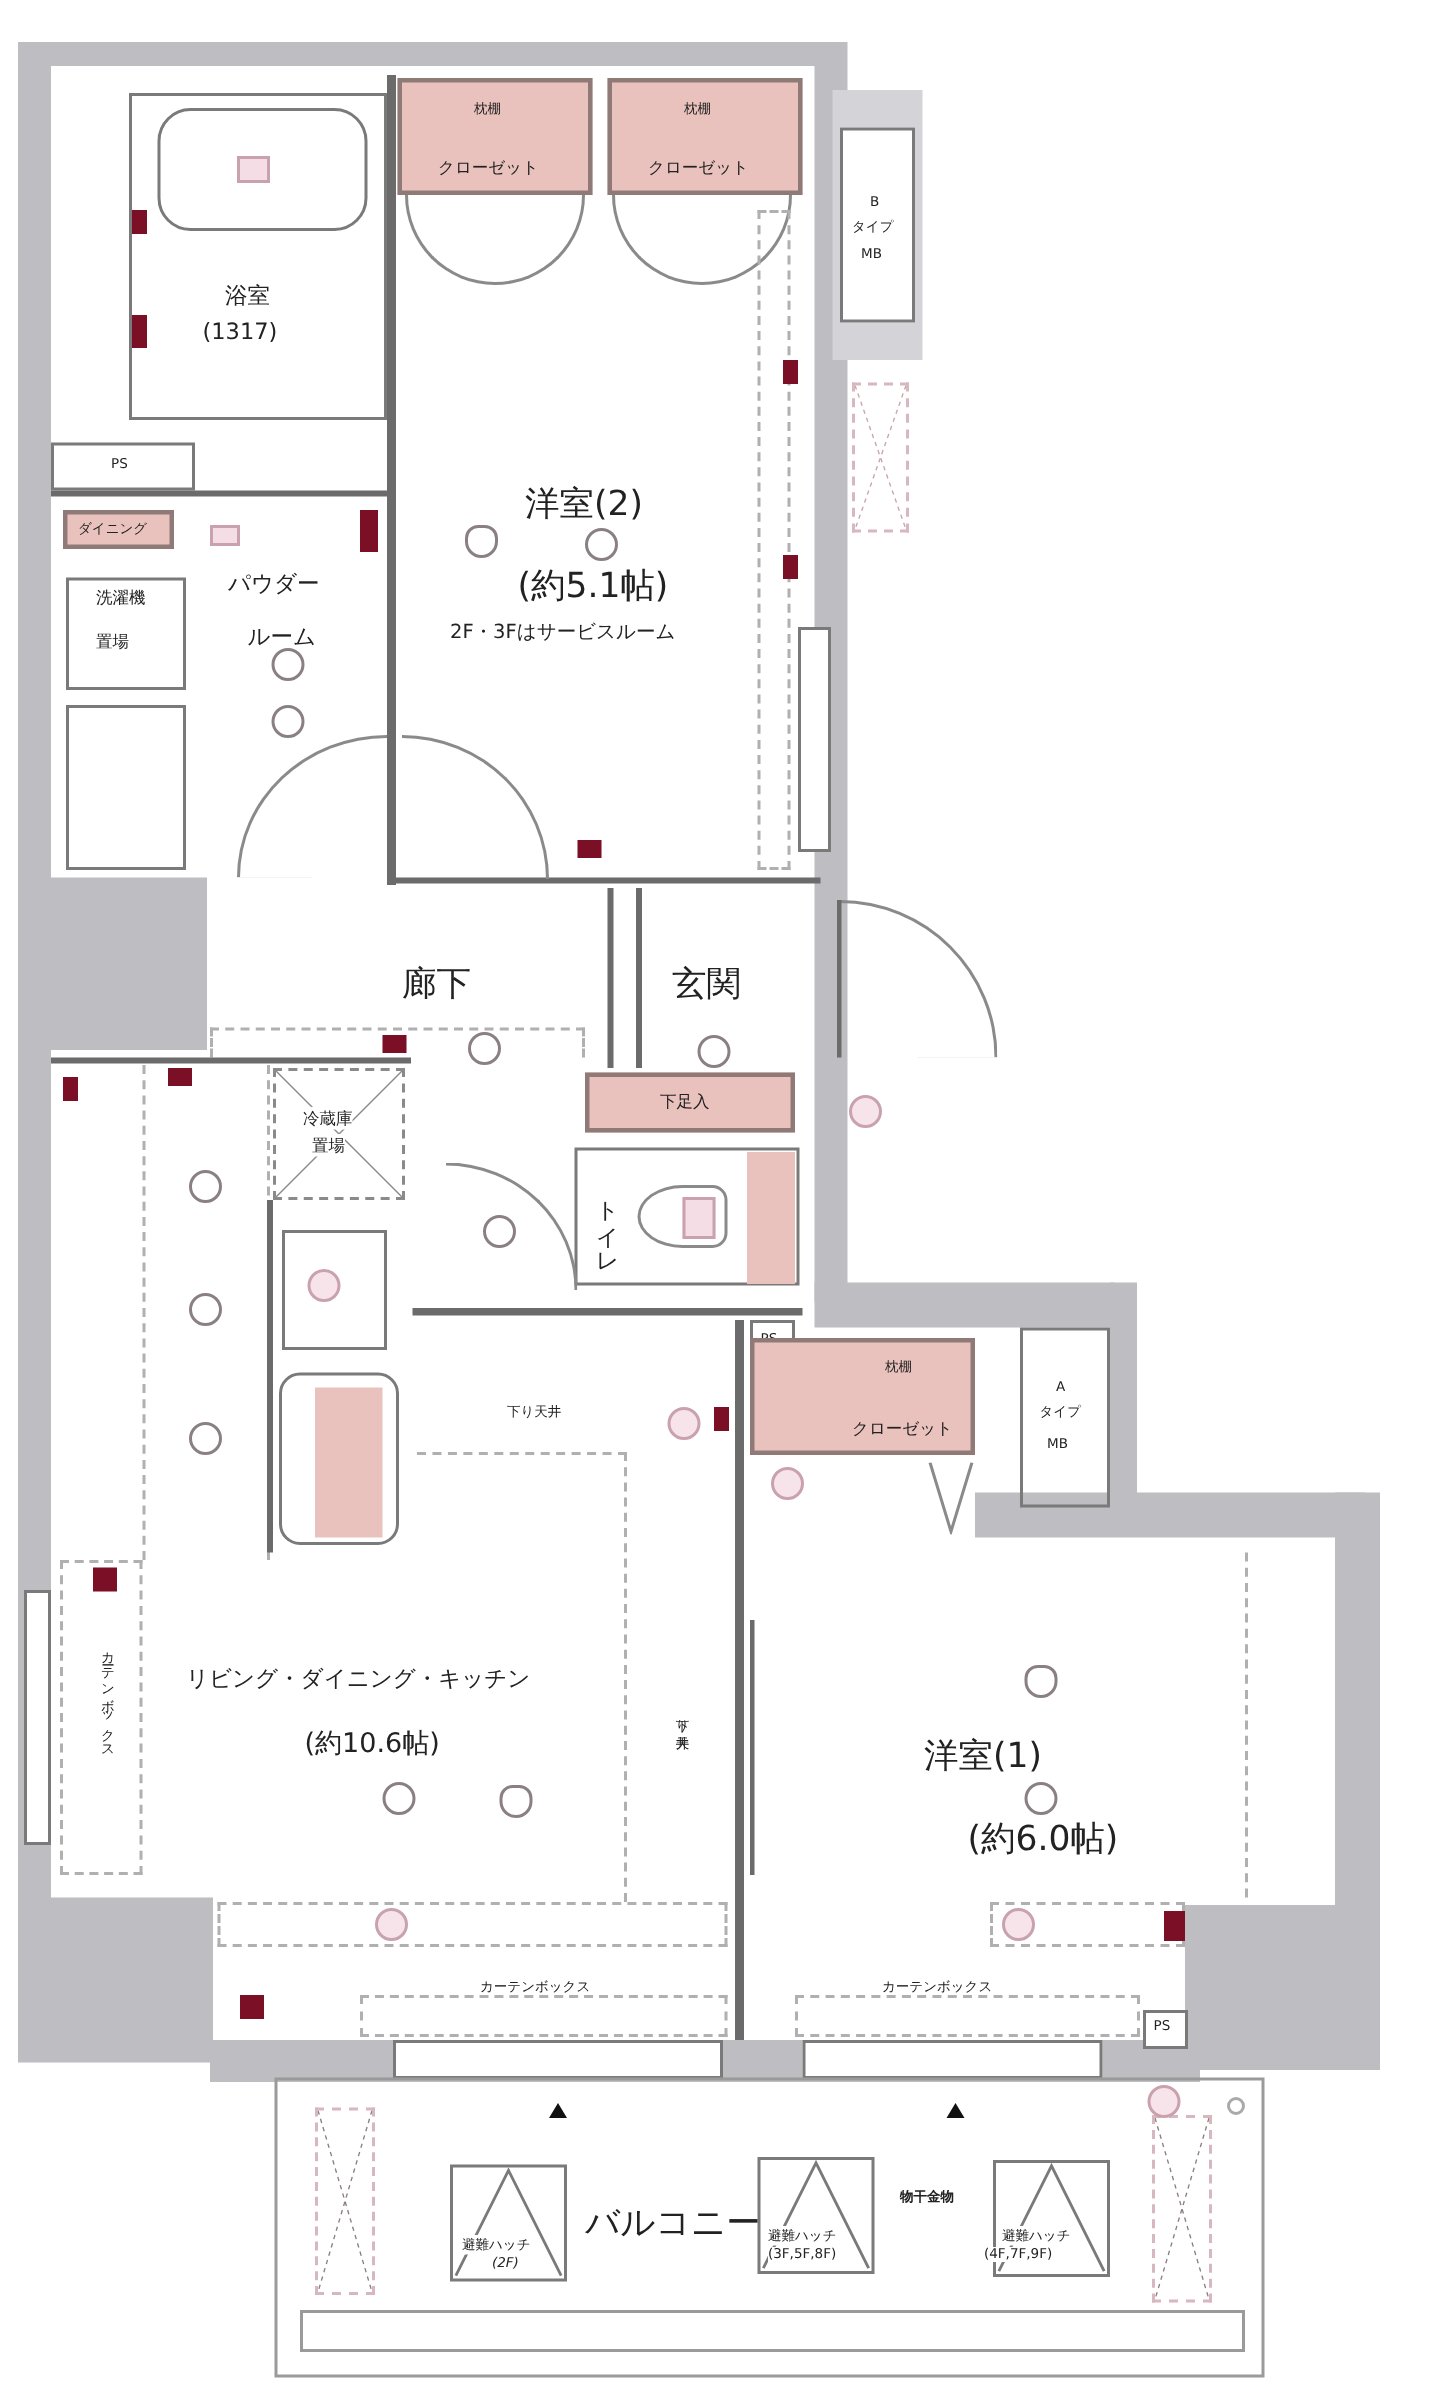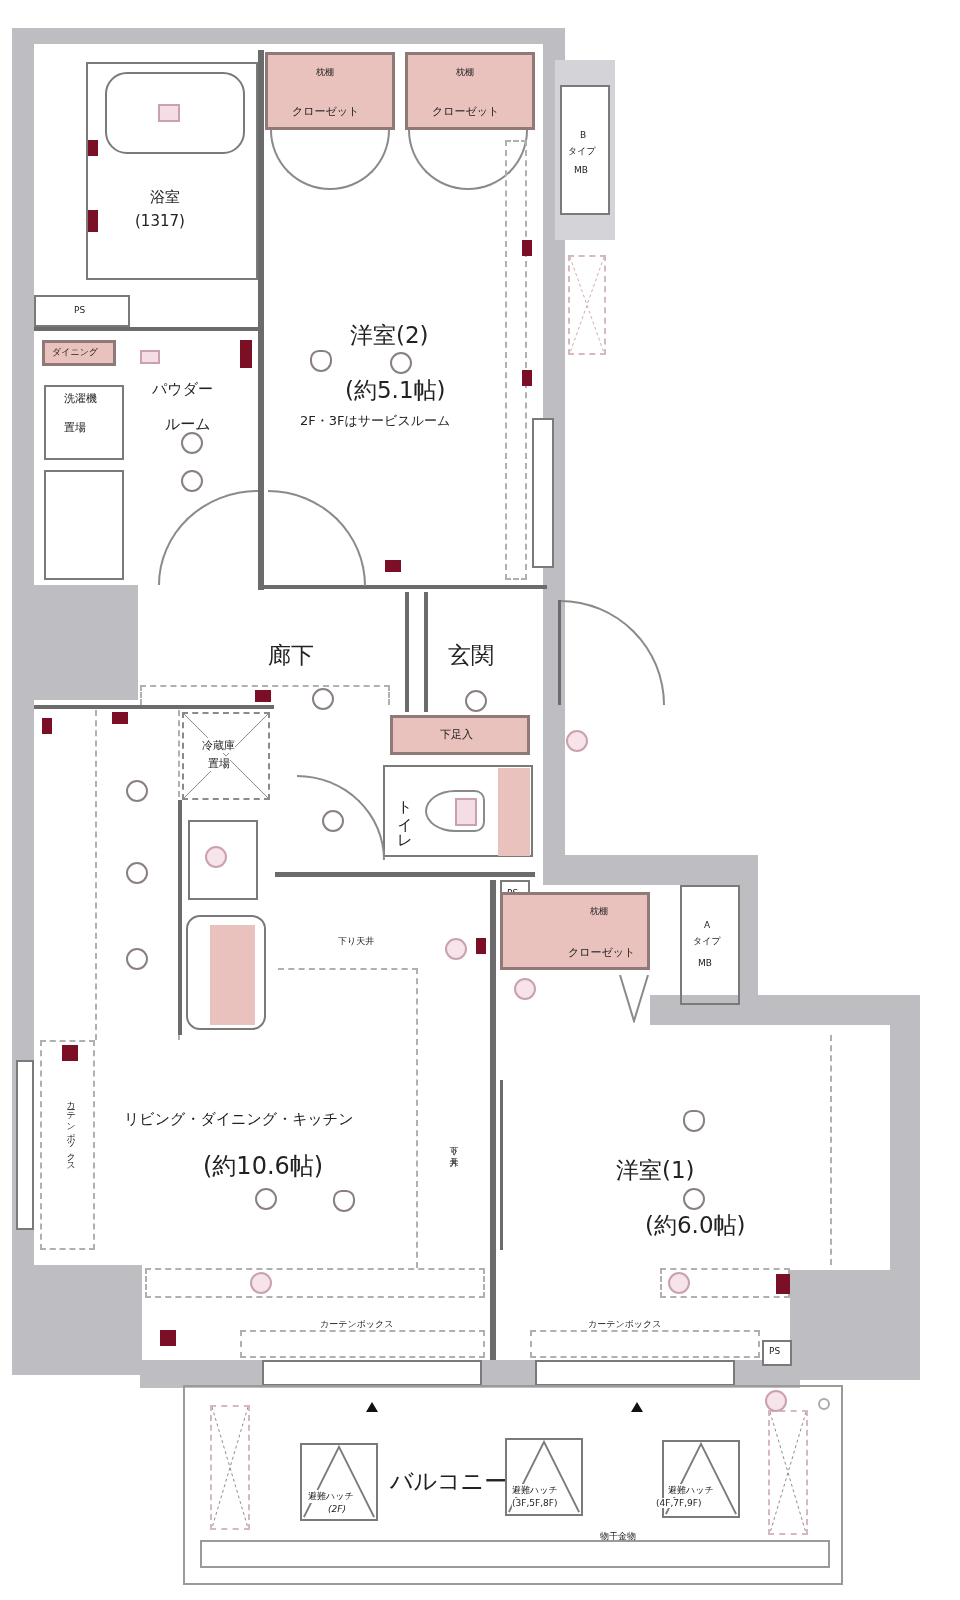--- a/index.html
+++ b/index.html
@@ -140,21 +140,21 @@
 <div class="label sm" style="left:208px;top:756px;background:#fff;">置場</div>
 <div class="thin" style="left:188px;top:820px;width:70px;height:80px;"></div>
 <div class="pinkcirc" style="left:205px;top:846px;"></div>
 <div class="thin" style="left:186px;top:915px;width:80px;height:115px;border-radius:14px;"></div>
 <div class="abs" style="left:210px;top:925px;width:45px;height:100px;background:#e9c2bd;"></div>
 <div class="wline" style="left:178px;top:800px;width:4px;height:235px;"></div>
 <div class="wline" style="left:275px;top:872px;width:260px;height:5px;"></div>
 <div class="label xs" style="left:338px;top:935px;">下り天井</div>
 <div class="dash" style="left:278px;top:968px;width:140px;height:300px;border-left:none;border-bottom:none;"></div>
 <div class="label mid" style="left:124px;top:1110px;">リビング・ダイニング・キッチン</div>
-<div class="label mid" style="left:203px;top:1150px;font-size:24px;">(約10.6帖)</div>
+<div class="label mid" style="left:203px;top:1150px;font-size:18px;">(約10.6帖)</div>
 <div class="circ" style="left:255px;top:1188px;"></div>
 <div class="circ" style="left:333px;top:1190px;border-radius:40% 40% 50% 50%;"></div>
 <div class="label xs vert" style="left:447px;top:1140px;">下り天井</div>
 <div class="abs" style="left:16px;top:1060px;width:18px;height:170px;border:2px solid #7a7a7a;background:#fff;"></div>
 <div class="dash" style="left:40px;top:1040px;width:55px;height:210px;"></div>
 <div class="label xs vert" style="left:64px;top:1095px;">カーテンボックス</div>
 <div class="abs" style="left:62px;top:1045px;width:16px;height:16px;background:#7a0f25;"></div>
 <div class="dash" style="left:145px;top:1268px;width:340px;height:30px;"></div>
 <div class="pinkcirc" style="left:250px;top:1272px;"></div>
 <div class="abs" style="left:160px;top:1330px;width:16px;height:16px;background:#7a0f25;"></div>
@@ -234,13 +234,13 @@
 <div class="label xs" style="left:512px;top:1498px;background:#fff;">(3F,5F,8F)</div>
 
 <div class="thin" style="left:662px;top:1440px;width:78px;height:78px;">
   <svg viewBox="0 0 78 78" width="74" height="74">
       <polyline points="2,76 39,2 76,76" fill="none" stroke="#7a7a7a" stroke-width="2"></polyline>
     </svg>
 </div>
 <div class="label xs" style="left:668px;top:1484px;background:#fff;">避難ハッチ</div>
 <div class="label xs" style="left:656px;top:1498px;background:#fff;">(4F,7F,9F)</div>
 
-<div class="label xs" style="left:600px;top:1530px;">物干金物</div>
+<div class="label xs" style="left:600px;top:1458px;font-weight:bold;">物干金物</div>
 
 </body></html>

